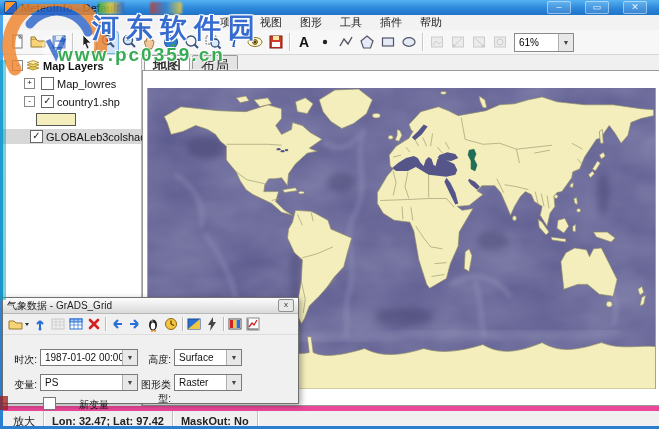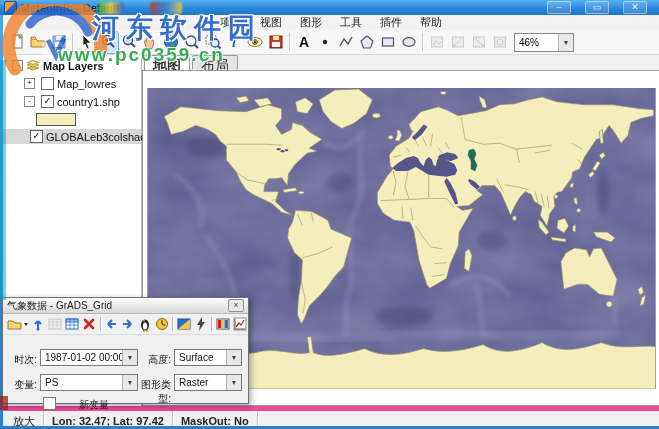--- a/index.html
+++ b/index.html
@@ -49,21 +49,21 @@
   
   .map-area{position:absolute;left:142px;top:55px;width:517px;height:351px;background:#f0f0f0;}
   .tabstrip{position:absolute;left:2px;top:0;height:15px;display:flex;font-size:14px;}
   .tab{padding:1px 8px 0 8px;border:1px solid #9a9a9a;border-bottom:none;background:#e4e4e4;
     color:#333;margin-right:2px;border-radius:2px 2px 0 0;height:14px;box-sizing:border-box;}
   .tab.active{background:#fff;font-weight:bold;height:15px;}
   .map-control{position:absolute;left:0;top:15px;width:517px;height:336px;background:#fff;
     border:1px solid #9a9a9a;border-right:none;box-sizing:border-box;}
   .map-svg{position:absolute;left:4px;top:17px;}
   
-  .dialog{position:absolute;left:2px;top:297px;width:247px;height:107px;background:#f0f0f0;
+  .dialog{position:absolute;left:2px;top:297px;width:297px;height:107px;background:#f0f0f0;
     border:1px solid #707070;box-shadow:2px 2px 6px rgba(0,0,0,.35);box-sizing:border-box;z-index:20;}
   .dlg-title{height:15px;background:linear-gradient(#fdfdfd,#d9d9d9);display:flex;align-items:center;
     padding:0 4px;font-size:10px;color:#222;border-bottom:1px solid #b8b8b8;}
   .dlg-close{margin-left:auto;width:14px;height:11px;border:1px solid #909090;background:#e8e8e8;
     font-size:8px;line-height:9px;text-align:center;color:#333;border-radius:2px;}
   .dlg-toolbar{height:20px;display:flex;align-items:center;padding-left:4px;border-bottom:1px solid #ddd;}
   .dbi{width:18px;height:18px;display:flex;align-items:center;justify-content:center;}
   .dlg-sep{width:1px;height:14px;background:#bbb;margin:0 2px;box-shadow:1px 0 0 #fff;}
   .dlg-form{position:relative;font-size:10px;color:#111;}
   .fld-label{position:absolute;text-align:right;}
@@ -254,21 +254,21 @@
           <circle cx="13" cy="13" r="1.4" fill="#999"></circle>
         </svg>
       </span>
     <span class="tbi disabled">
         <svg width="18" height="18">
           <rect x="3.5" y="4" width="11" height="10" fill="#ddd" stroke="#999"></rect>
           <circle cx="9" cy="9" r="3" fill="none" stroke="#999"></circle>
         </svg>
       </span>
     <div class="zoom-combo">
-      <span class="val">46%</span>
+      <span class="val">61%</span>
       <span class="combo-arrow">▼</span>
     </div>
   </div>
 
   <div class="layers-panel">
     <div class="tree-row indent1">
       <span class="exp">-</span>
       <svg class="layers-ico" viewBox="0 0 14 11">
           <path d="M1,8 L7,10 L13,8 L7,6 Z" fill="#e8c84a" stroke="#8a6a10" stroke-width="0.6"></path>
           <path d="M1,5 L7,7 L13,5 L7,3 Z" fill="#f5dc6a" stroke="#8a6a10" stroke-width="0.6"></path>

